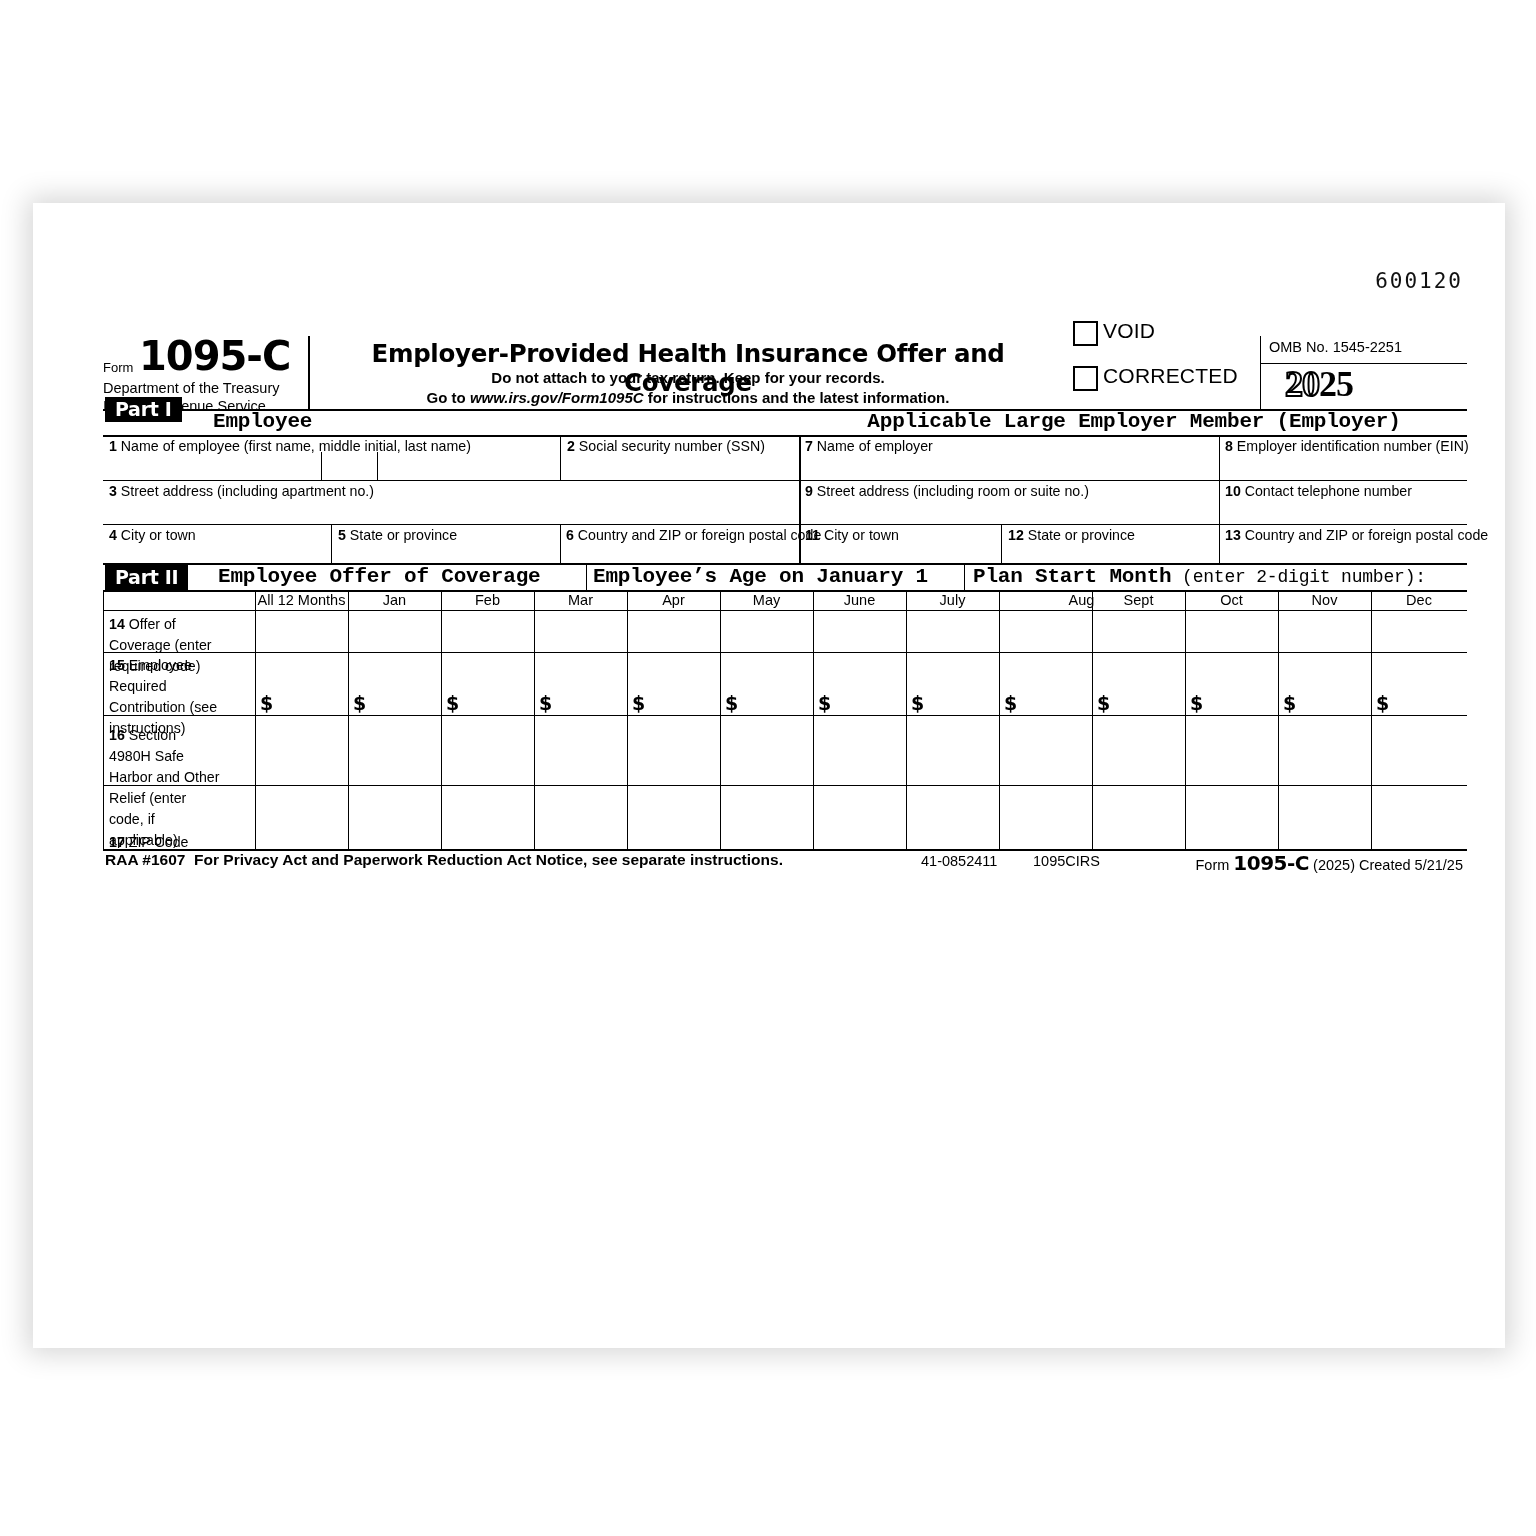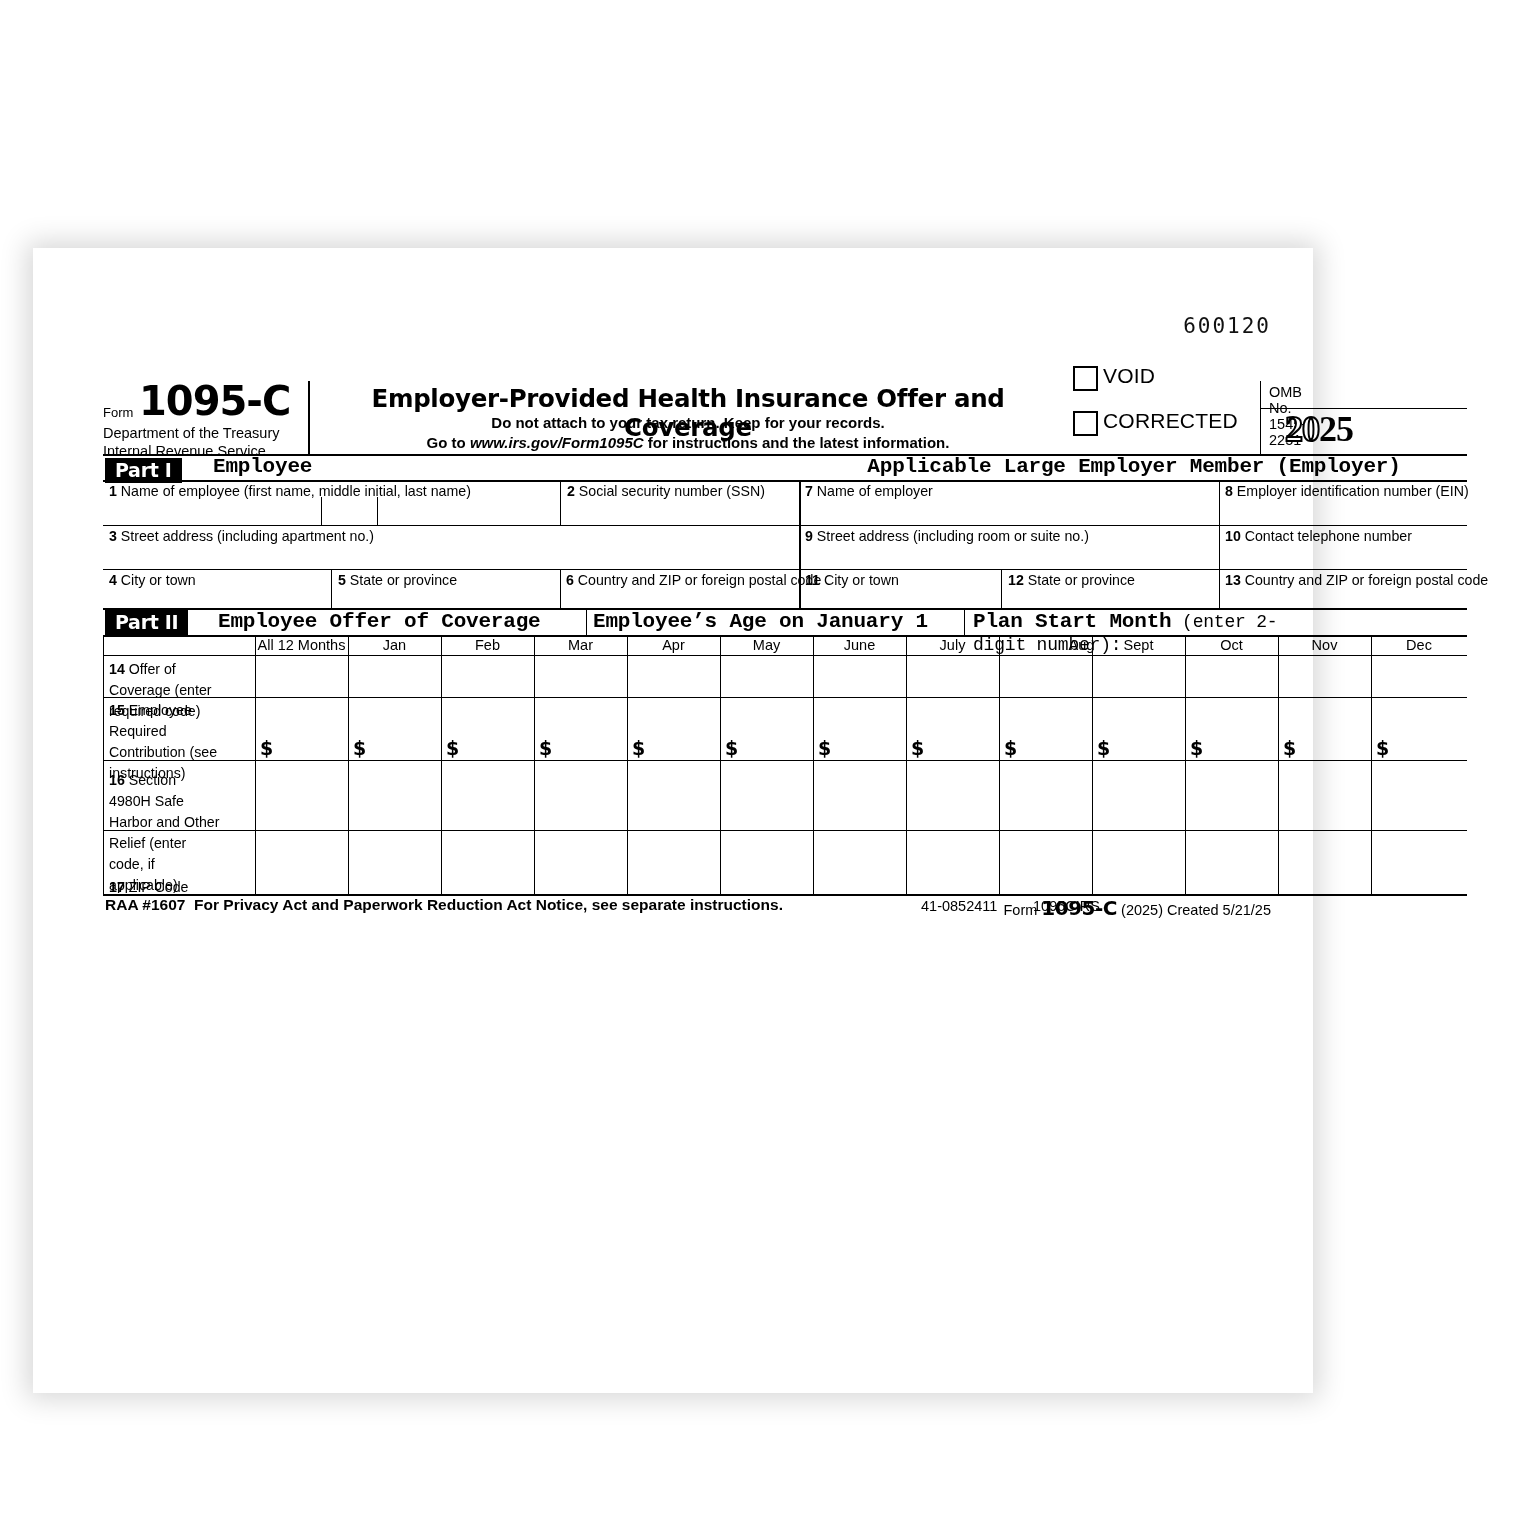--- a/index.html
+++ b/index.html
@@ -20,25 +20,24 @@
     height: 1536px;
     background: #ffffff;
     overflow: hidden;
   }
 
   
   #sheet {
     position: absolute;
     left: 33px;
     top: 203px;
-    width: 1280px;
+    width: 1472px;
     height: 1145px;
     background: #ffffff;
     box-shadow: 0 0 26px 6px rgba(0,0,0,0.16);
-    margin-top: 45px;
   }
 
   
   .abs { position: absolute; }
 
   .hr  { position:absolute; background:#000; height:1px; }
   .hr2 { position:absolute; background:#000; height:2px; }
   .vr  { position:absolute; background:#000; width:1px; }
   .vr2 { position:absolute; background:#000; width:2px; }
 
@@ -276,21 +275,21 @@
     </div>
 
     <div class="vr" style="left:1227px; top:133px; height:73px;"></div>
 
     <div id="omb-label">OMB No. 1545-2251</div>
     <div class="hr" id="omb-rule"></div>
     <div id="year"><span class="hollow">20</span><span>25</span></div>
 
     <div class="hr2" style="left:70px; top:206px; width:1364px;"></div>
 
-    <div class="part-tag" style="left:72px; top:210px;">Part I</div>
+    <div class="part-tag" style="left:72px; top:194px;">Part I</div>
     <div class="part-heading" style="left:180px; top:207px;">Employee</div>
     <div class="part-heading centered" style="left:768px; top:207px; width:666px;">Applicable Large Employer Member (Employer)</div>
 
     <div class="hr2" style="left:70px; top:232px; width:1364px;"></div>
 
     <div class="hr" style="left:70px; top:277px; width:1364px;"></div>
     <div class="hr" style="left:70px; top:321px; width:1364px;"></div>
     <div class="hr2" style="left:70px; top:360px; width:1364px;"></div>
 
     <div class="vr2" style="left:766px; top:232px; height:129px;"></div>

